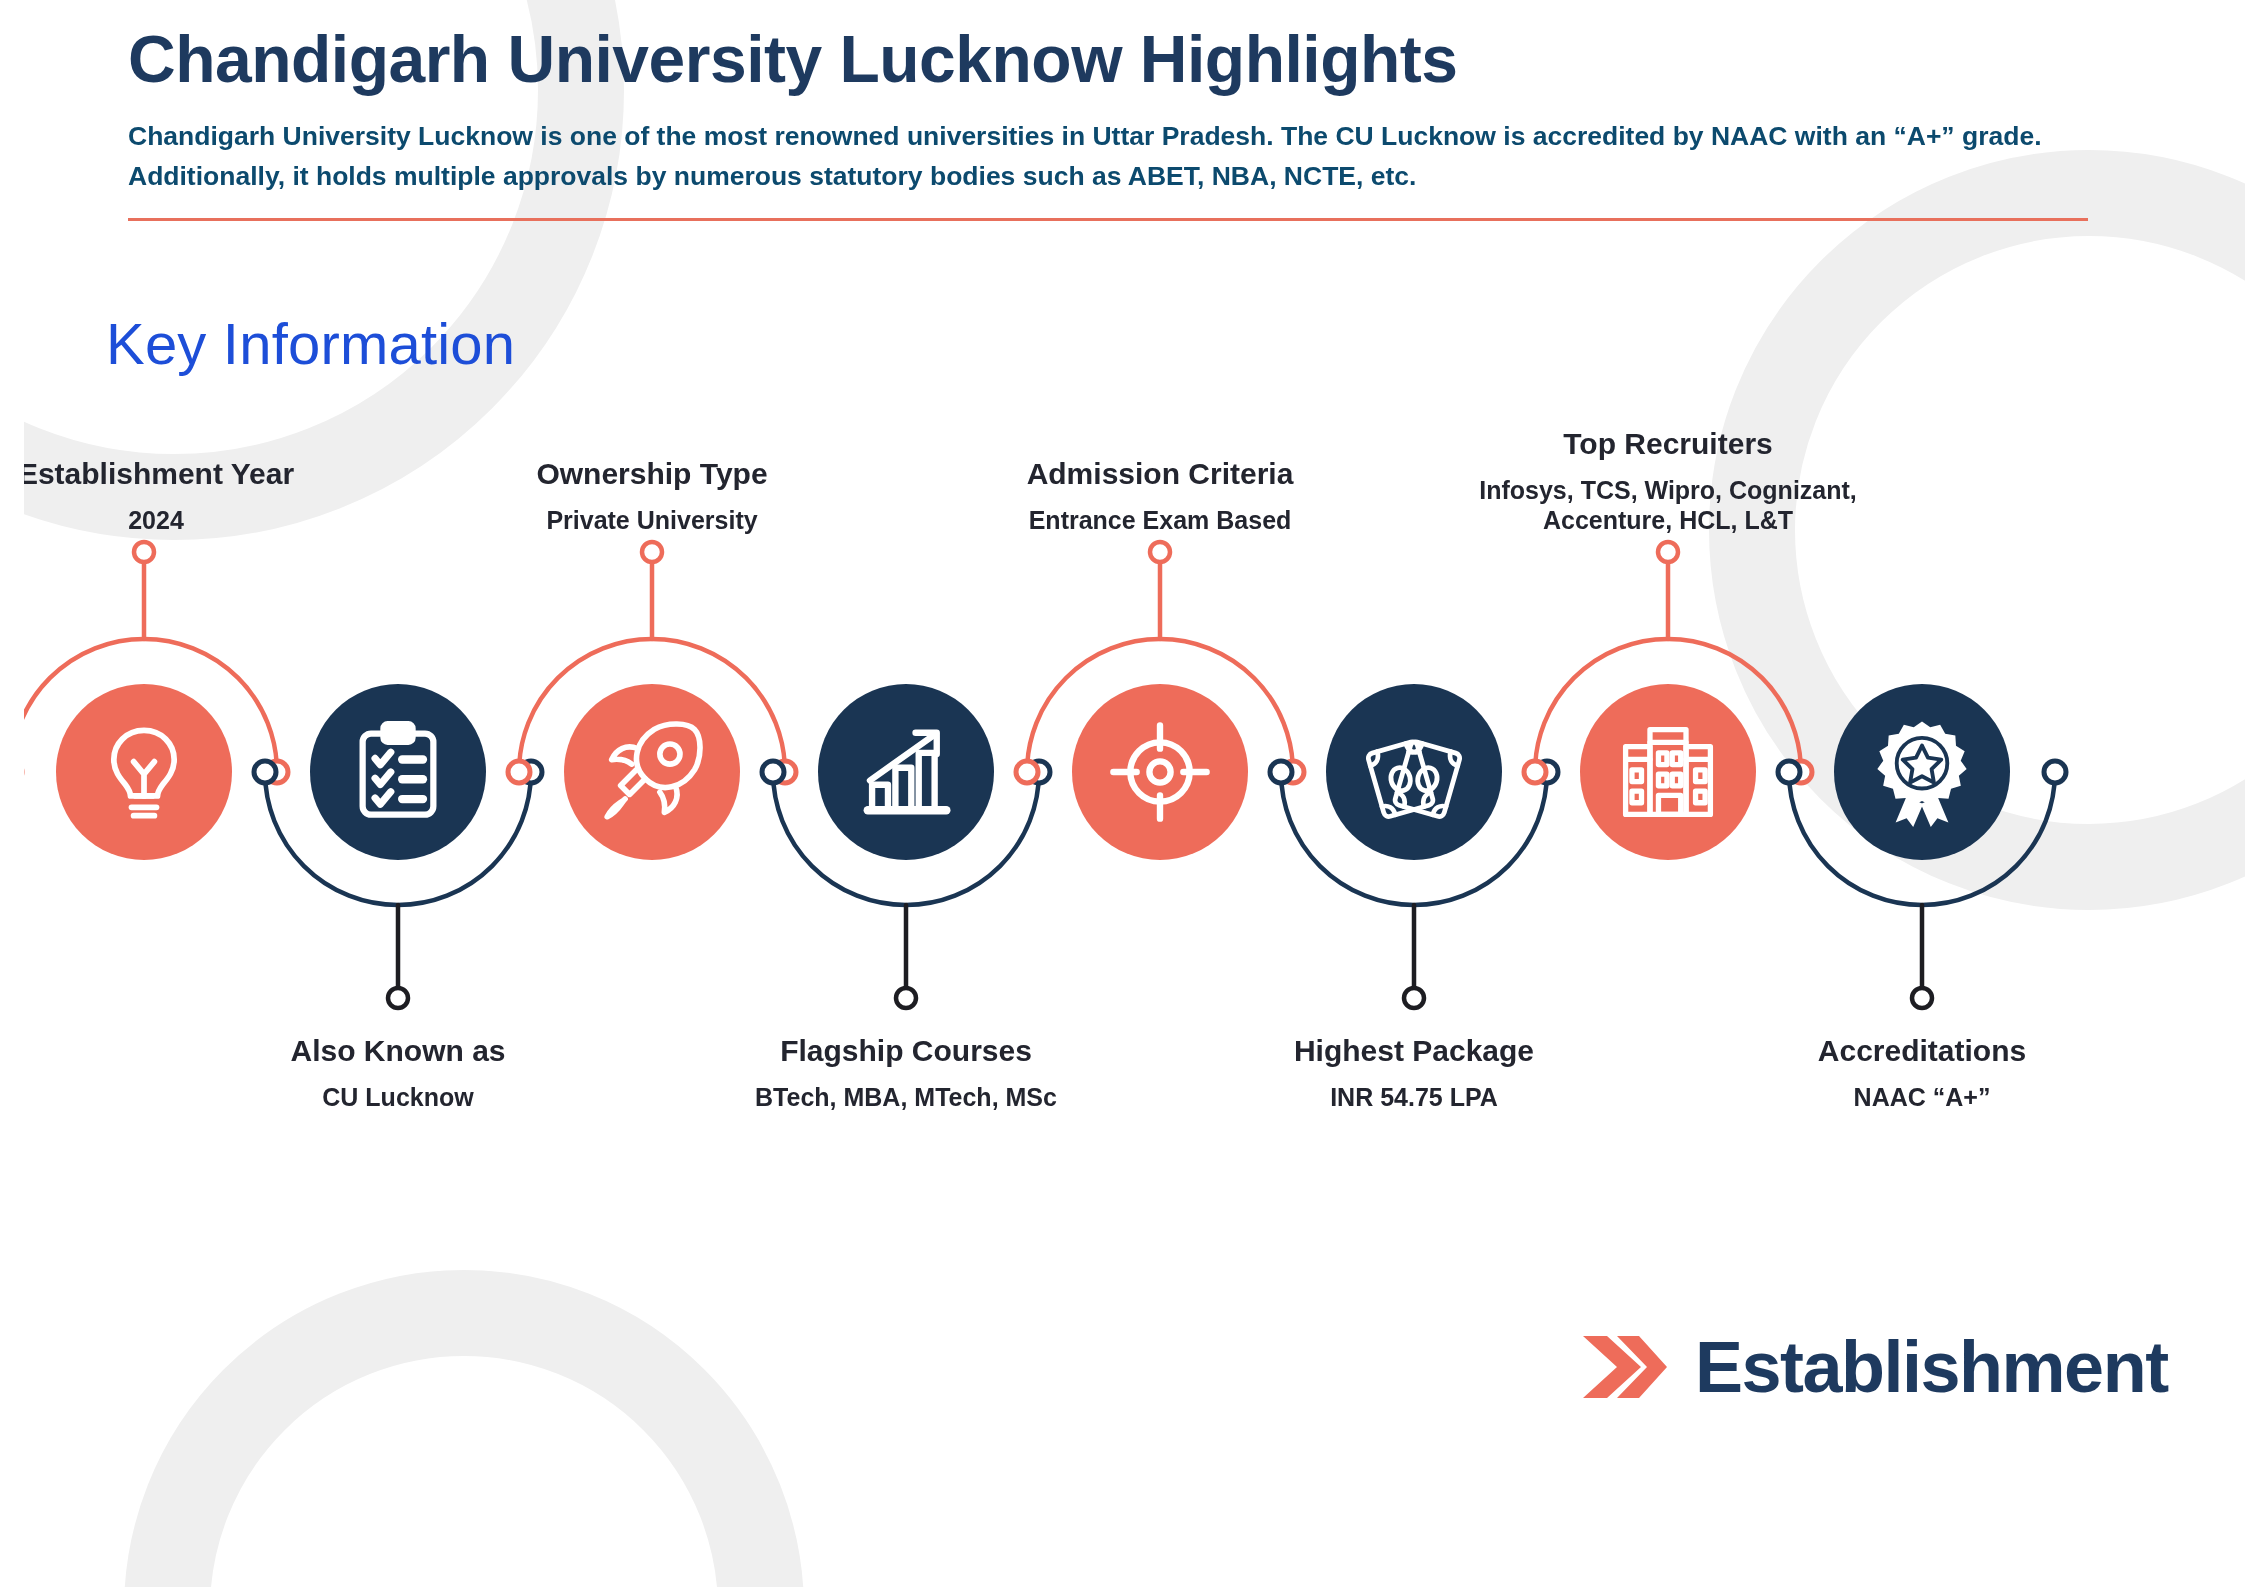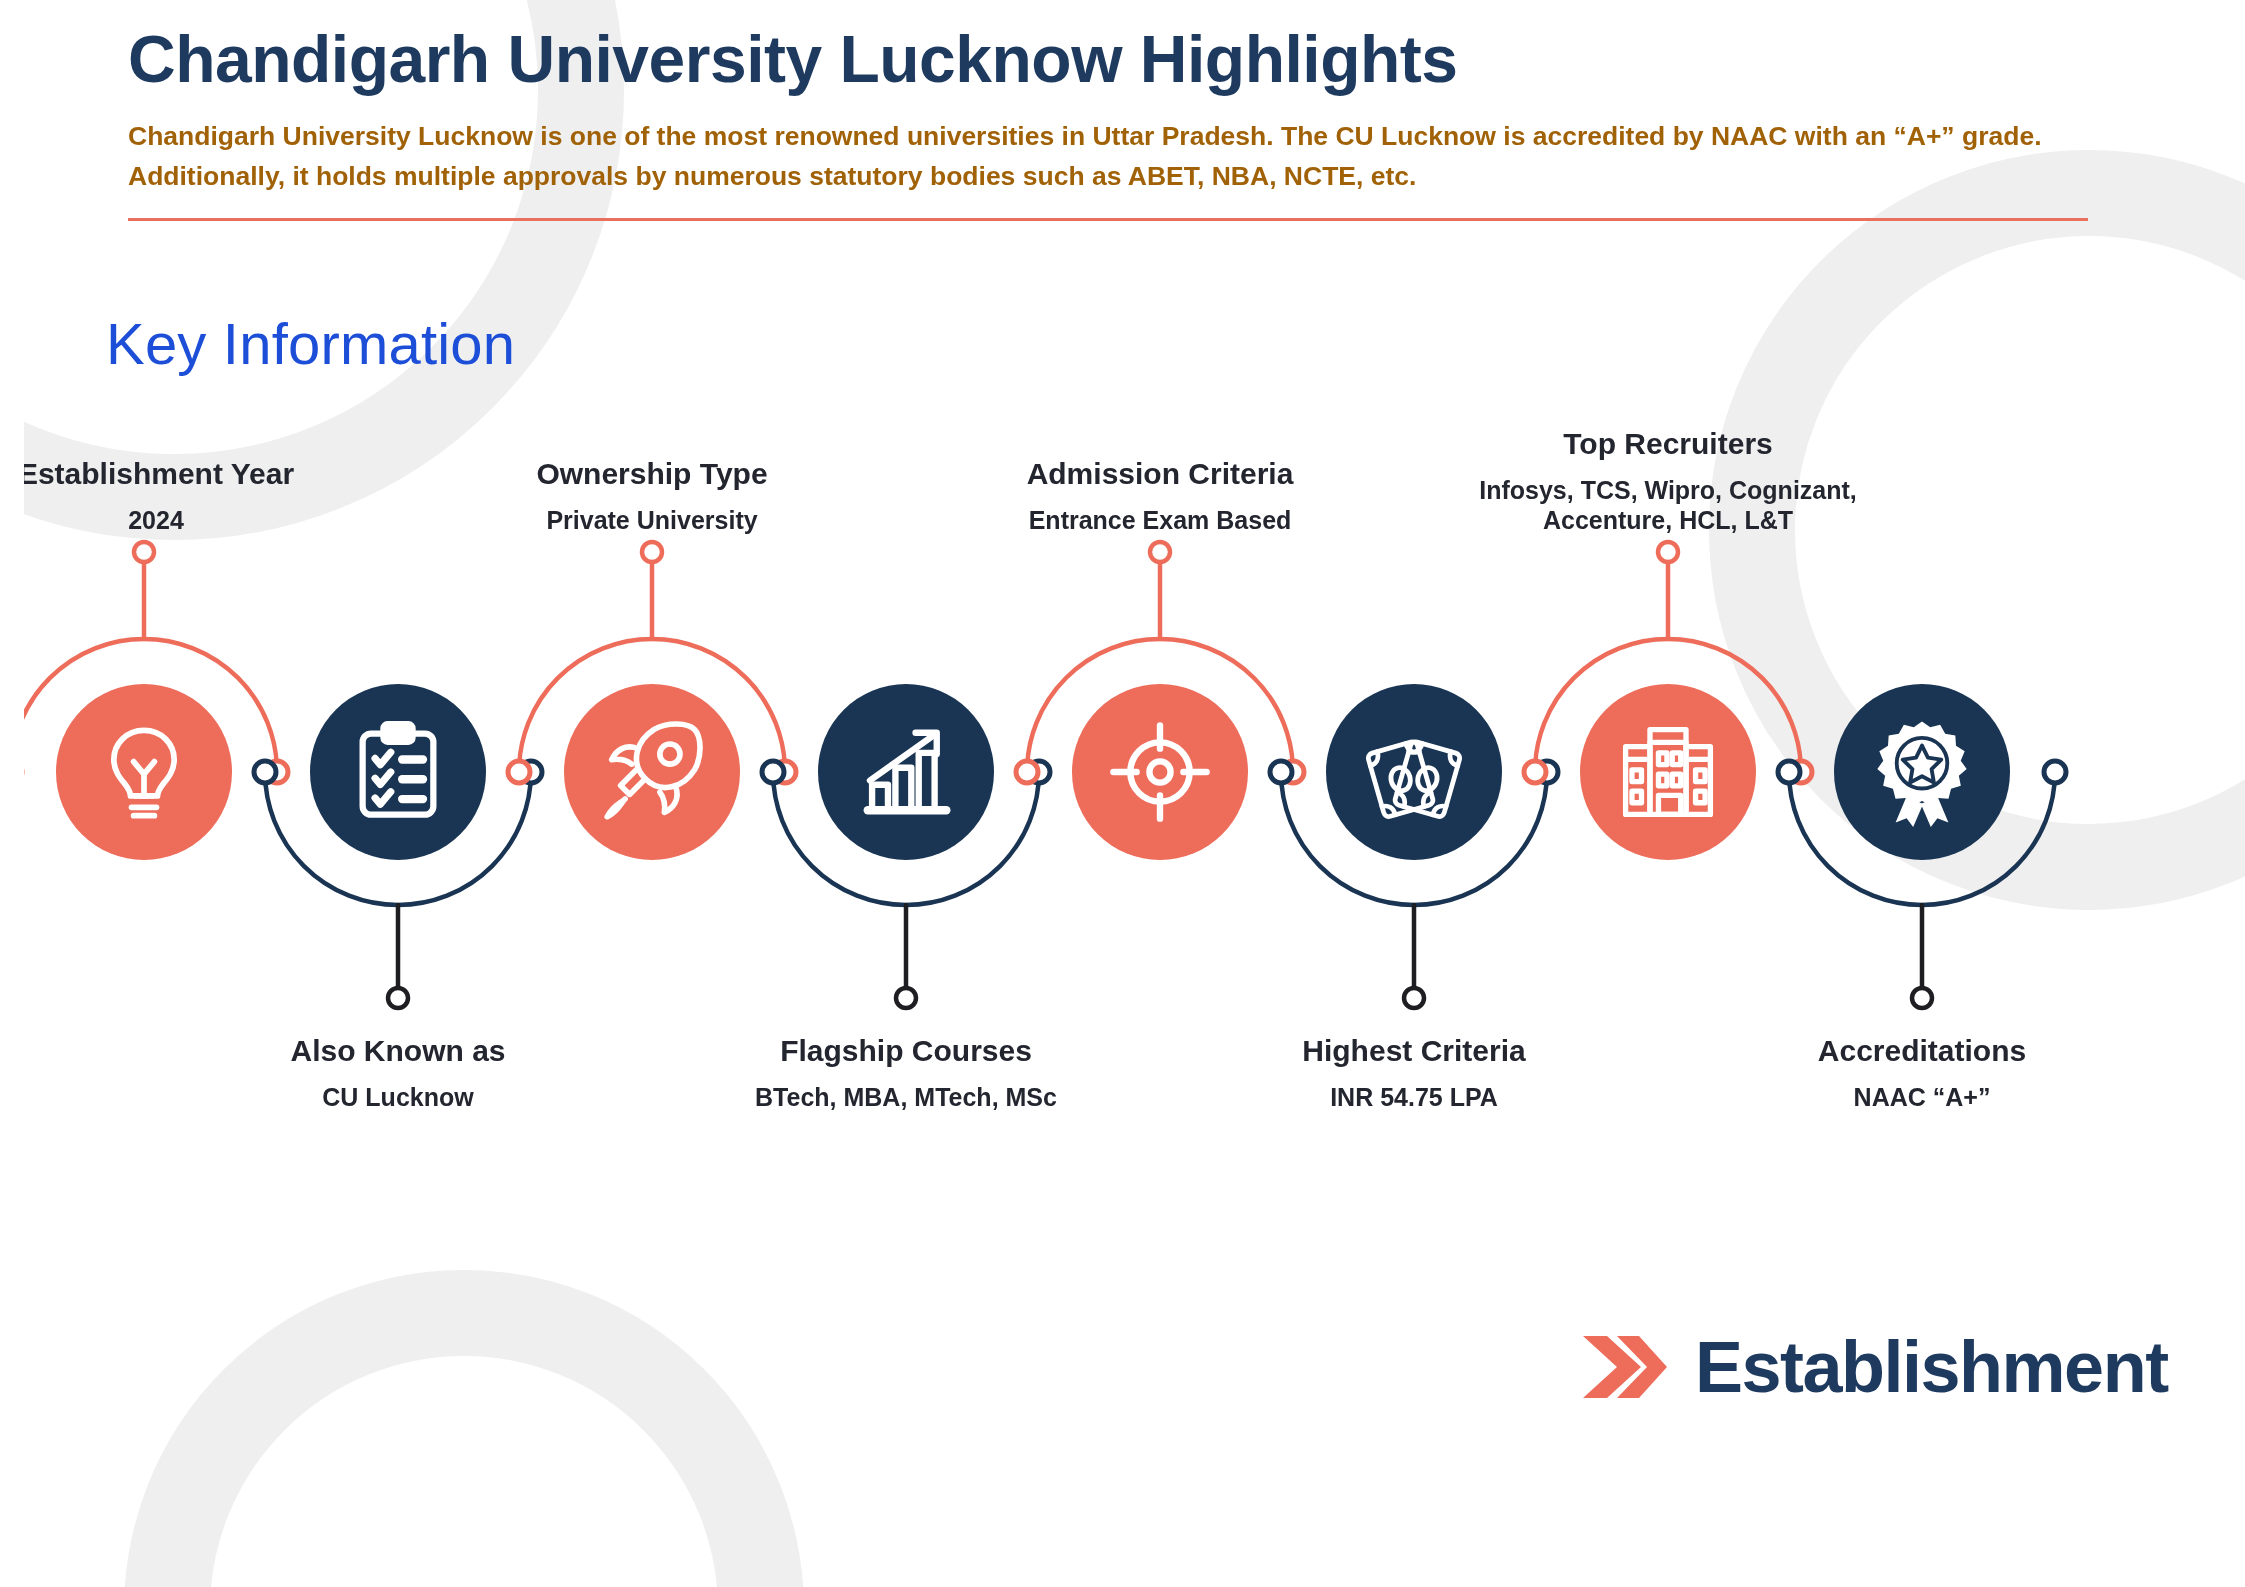--- a/index.html
+++ b/index.html
@@ -62,21 +62,21 @@
     font-size: 66px;
     font-weight: bold;
     color: #1e3a5f;
     letter-spacing: -0.5px;
     line-height: 1.15;
   }
   #page-subtitle {
     margin-top: 18px;
     font-size: 26.5px;
     font-weight: bold;
-    color: #a16207;
+    color: #0c4a6e;
     line-height: 1.52;
     max-width: 1930px;
   }
   #header-rule {
     margin-top: 22px;
     width: 1960px;
     height: 3px;
     background: #e8705c;
   }
 
@@ -305,21 +305,21 @@
       </g>
       <g transform="rotate(16 50 50)">
         <rect x="40" y="22" width="48" height="62" rx="5"></rect>
         <path d="M40 33 c6 0 10 -4 10 -11 M88 33 c-6 0 -10 -4 -10 -11 M40 73 c6 0 10 4 10 11 M88 73 c-6 0 -10 4 -10 11"></path>
         <ellipse cx="64" cy="53" rx="9" ry="11"></ellipse>
       </g>
     </svg>
         </span>
       </div>
       <div class="node-label" style="width: 520px; left: 1130px; top: 1033px;">
-        <div class="nl-title">Highest Criteria</div>
+        <div class="nl-title">Highest Package</div>
         <div class="nl-value">INR 54.75 LPA</div>
       </div>
       <div class="node coral" style="left: 1556px; top: 684px; width: 176px; height: 176px;">
         <span>
     <svg width="106" height="106" viewBox="0 0 100 100" fill="none" stroke="#ffffff" stroke-width="5" stroke-linecap="round" stroke-linejoin="round">
       <rect x="33" y="10" width="34" height="80"></rect>
       <rect x="10" y="26" width="23" height="64"></rect>
       <rect x="67" y="26" width="23" height="64"></rect>
       <path d="M33 22 h34 M10 38 h23 M67 38 h23"></path>
       <rect x="41" y="32" width="8" height="11"></rect>

